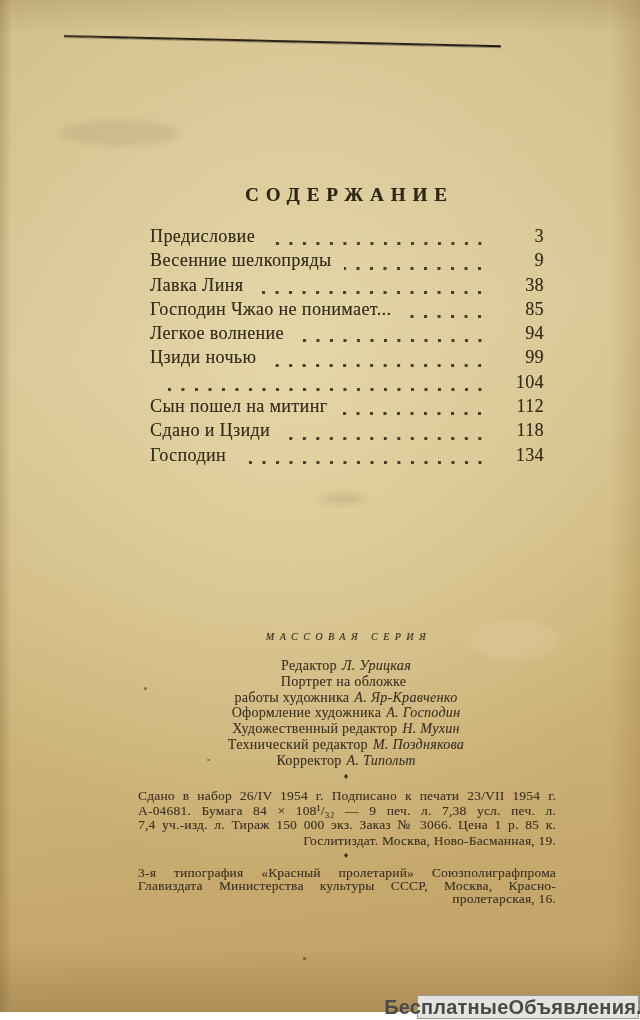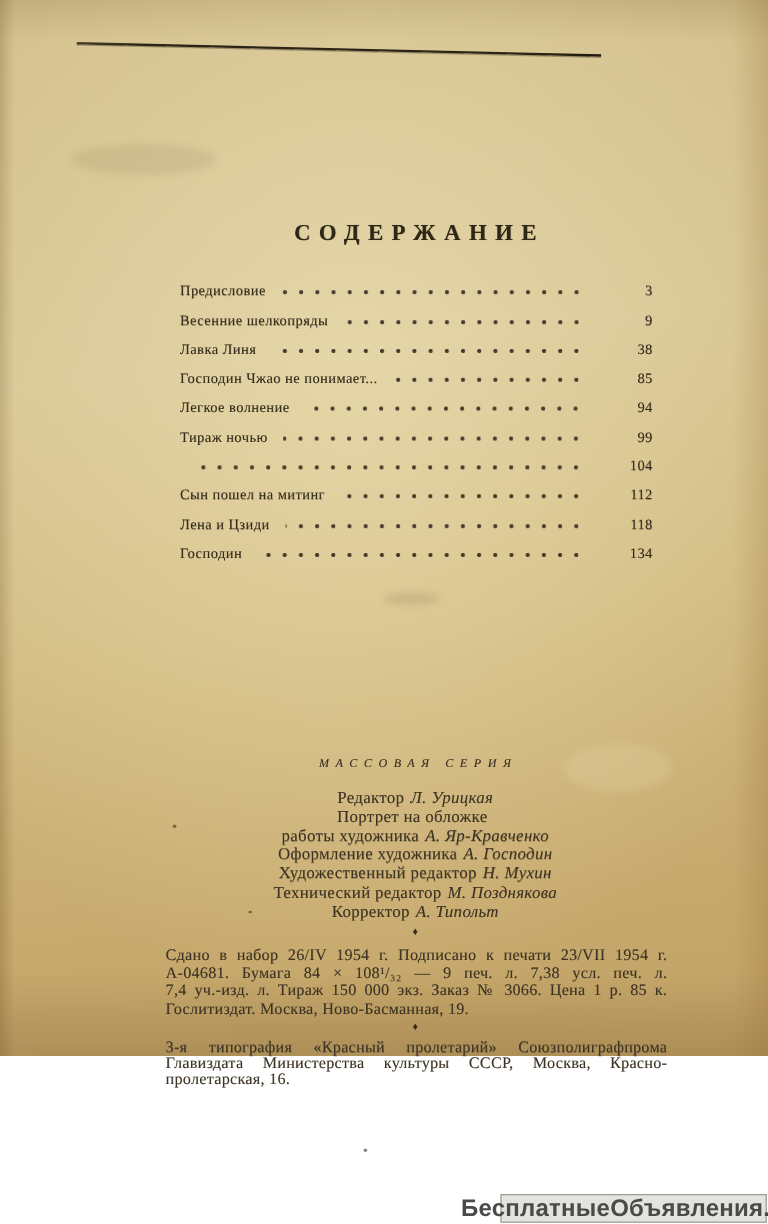--- a/index.html
+++ b/index.html
@@ -1,21 +1,21 @@
 <!DOCTYPE html>
 <html><head>
 <meta charset="utf-8">
 <style>
   html, body { margin: 0; padding: 0; }
   body {
     width: 640px; height: 1020px; overflow: hidden;
     font-family: "Liberation Serif", serif;
   }
   .page {
-    position: relative; width: 640px; height: 880px;
+    position: relative; width: 640px; height: 1012px;
     background:
       radial-gradient(ellipse 430px 520px at 46% 36%, rgba(242,230,188,0.55), rgba(242,230,188,0) 100%),
       linear-gradient(to right, rgba(115,86,42,0.30) 0px, rgba(115,86,42,0) 12px),
       linear-gradient(to left, rgba(150,112,55,0.28) 0px, rgba(150,112,55,0) 30px),
       linear-gradient(to bottom, rgba(120,92,46,0.20) 0px, rgba(120,92,46,0) 34px),
       linear-gradient(to top, rgba(108,82,40,0.26) 0px, rgba(108,82,40,0) 70px),
       linear-gradient(173deg, #d1be8a 0%, #d6c492 34%, #d1ba80 58%, #c7a96d 84%, #c2a266 100%);
   }
   
   .smudge { position: absolute; pointer-events: none; border-radius: 50%; filter: blur(3px); }
@@ -36,22 +36,22 @@
 
   .toc-heading {
     position: absolute; left: 138px; top: 184px; width: 416px; margin: 0;
     text-align: center; text-indent: 7px;
     font-size: 19px; font-weight: bold; letter-spacing: 7px;
     color: #2e2717; text-shadow: 0.4px 0.4px 0.6px rgba(46,39,23,0.45);
   }
 
   .toc-rows { position: absolute; left: 150px; top: 226px; width: 394px; }
   .toc-row {
-    display: flex; align-items: flex-end; height: 24.3px;
-    font-size: 12px; color: #342c1b; letter-spacing: 0.4px;
+    display: flex; align-items: flex-start; height: 24.3px;
+    font-size: 18px; color: #342c1b; letter-spacing: 0.4px;
     text-shadow: 0.3px 0.3px 0.5px rgba(52,44,27,0.4);
     white-space: nowrap;
   }
   .toc-leader {
     flex: 1; align-self: flex-end; height: 5px; margin: 0 17px 4px 13px;
     background-image: radial-gradient(circle at 2.5px 2.5px, rgba(50,41,25,0.88) 1.45px, rgba(50,41,25,0) 2px);
     background-size: 13.5px 5px; background-repeat: repeat-x; background-position: right bottom;
   }
   .toc-page { width: 36px; text-align: right; flex: none; }
 
@@ -77,21 +77,21 @@
   .b2 { top: 851px; }
 
   .print-info, .printer {
     position: absolute; left: 138px; width: 418px;
     font-size: 13.4px; color: #3c3323; letter-spacing: 0.25px;
     text-shadow: 0.3px 0.3px 0.5px rgba(60,51,35,0.35);
   }
   .print-info { top: 789px; line-height: 14.6px; }
   .printer    { top: 867px; line-height: 12.9px; }
   .just { text-align: justify; text-align-last: justify; }
-  .centered { text-align: left; }
+  .centered { text-align: right; }
   .print-info .centered { margin-top: 1px; }
 
   .watermark {
     position: absolute; left: 417px; top: 995px; width: 222px; height: 24px;
     box-sizing: border-box; background: #e3e3df; border: 1px solid #9a9a90;
     display: flex; align-items: center; justify-content: center;
     font-family: "Liberation Sans", sans-serif; font-weight: bold;
     font-size: 20px; color: #4a4a48; letter-spacing: 0.2px;
   }
 </style>
@@ -131,35 +131,35 @@
       <span>Господин Чжао не понимает...</span>
       <span class="toc-leader"></span>
       <span class="toc-page">85</span>
     </div>
     <div class="toc-row">
       <span>Легкое волнение</span>
       <span class="toc-leader"></span>
       <span class="toc-page">94</span>
     </div>
     <div class="toc-row">
-      <span>Тираж ночью</span>
+      <span>Цзиди ночью</span>
       <span class="toc-leader"></span>
       <span class="toc-page">99</span>
     </div>
     <div class="toc-row">
       <span class="toc-leader"></span>
       <span class="toc-page">104</span>
     </div>
     <div class="toc-row">
       <span>Сын пошел на митинг</span>
       <span class="toc-leader"></span>
       <span class="toc-page">112</span>
     </div>
     <div class="toc-row">
-      <span>Лена и Цзиди</span>
+      <span>Сдано и Цзиди</span>
       <span class="toc-leader"></span>
       <span class="toc-page">118</span>
     </div>
     <div class="toc-row">
       <span>Господин</span>
       <span class="toc-leader"></span>
       <span class="toc-page">134</span>
     </div>
   </div>
 

